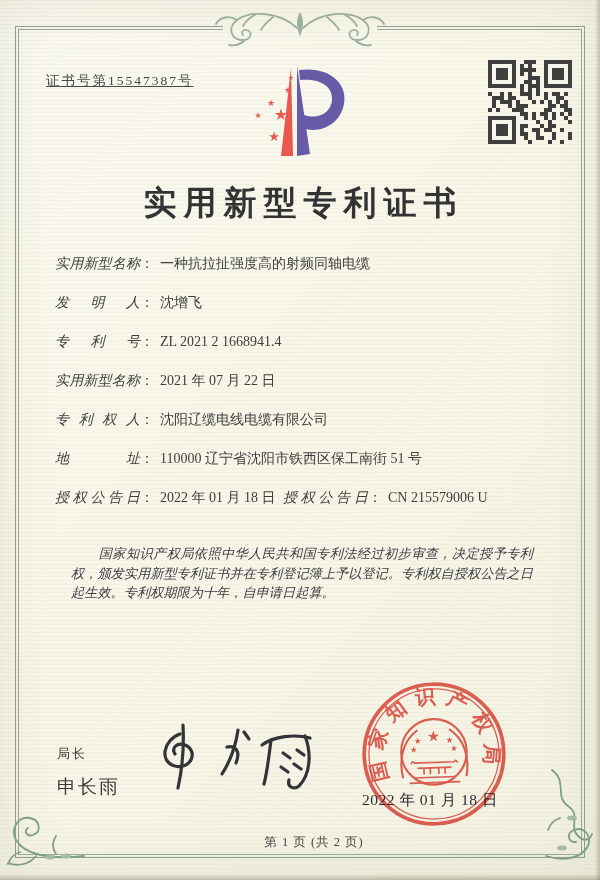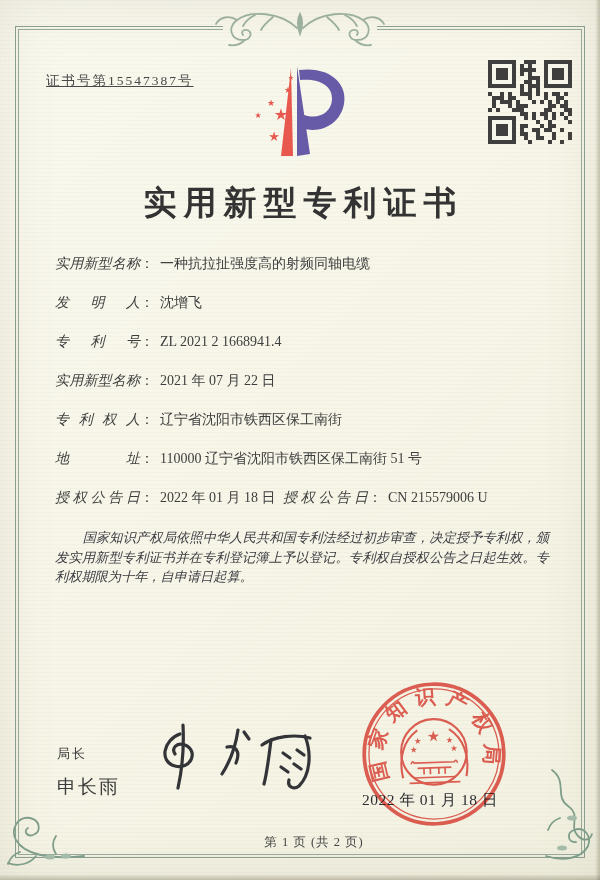--- a/index.html
+++ b/index.html
@@ -23,21 +23,21 @@
   .cert-no{left:46px;top:72px;font-size:13.5px;letter-spacing:2px;color:#484848;text-decoration:underline;}
   .title{left:0;right:0;top:181px;text-align:center;font-size:33px;font-weight:600;
     letter-spacing:7px;padding-left:7px;color:#333;}
   .field-row{position:absolute;left:55px;white-space:nowrap;font-size:14px;color:#3e3e3e;}
   .r1{top:255px}.r2{top:294px}.r3{top:333px}.r4{top:372px}.r5{top:411px}.r6{top:450px}.r7{top:489px}
   .field-label{display:inline-block;width:85px;text-align:justify;text-align-last:justify;font-style:italic;}
   .colon{margin-right:6px;}
   .grant-right{position:absolute;left:228px;top:0;white-space:nowrap;}
   .body-text{left:55px;top:528px;width:494px;font-size:13.2px;line-height:19.5px;
     font-style:italic;color:#3b3b42;text-align:justify;}
-  .body-text p{margin:0;text-indent:2.1em;}
+  .body-text p{margin:16px;text-indent:2.1em;}
   .signer-title{left:57px;top:745px;font-size:13px;letter-spacing:2px;color:#3a3a3a;}
   .signer-name{left:57px;top:774px;font-size:19px;letter-spacing:2px;color:#3a3a3a;}
   .seal-date{left:362px;top:790px;font-size:15.5px;letter-spacing:.5px;color:#2e2e33;z-index:3;}
   .seal-wrap{left:360px;top:680px;width:148px;height:148px;z-index:4;
     mix-blend-mode:multiply;opacity:.93;transform:rotate(-2deg);}
   .footer{left:0;right:0;top:834px;text-align:center;font-size:12.5px;letter-spacing:1px;color:#454545;padding-left:28px;}
   .sig-wrap{left:150px;top:720px;width:175px;height:85px;z-index:2;}
   .logo-wrap{left:238px;top:58px;width:124px;height:112px;}
   .qr-wrap{left:488px;top:60px;width:84px;height:84px;}
   .orn-top{left:185px;top:4px;width:230px;height:48px;}
@@ -237,21 +237,21 @@
 <div class="field-row r2">
   <span class="field-label">发明人</span><span class="colon">：</span><span class="field-value">沈增飞</span>
 </div>
 <div class="field-row r3">
   <span class="field-label">专利号</span><span class="colon">：</span><span class="field-value">ZL 2021 2 1668941.4</span>
 </div>
 <div class="field-row r4">
   <span class="field-label">实用新型名称</span><span class="colon">：</span><span class="field-value">2021 年 07 月 22 日</span>
 </div>
 <div class="field-row r5">
-  <span class="field-label">专利权人</span><span class="colon">：</span><span class="field-value">辽宁省沈阳市铁西区保工南街</span>
+  <span class="field-label">专利权人</span><span class="colon">：</span><span class="field-value">沈阳辽缆电线电缆有限公司</span>
 </div>
 <div class="field-row r6">
   <span class="field-label">地址</span><span class="colon">：</span><span class="field-value">110000 辽宁省沈阳市铁西区保工南街 51 号</span>
 </div>
 <div class="field-row r7">
   <span class="field-label">授权公告日</span><span class="colon">：</span><span class="field-value">2022 年 01 月 18 日</span>
   <span class="grant-right">
     <span class="field-label">授权公告日</span><span class="colon">：</span><span class="field-value">CN 215579006 U</span>
   </span>
 </div>

